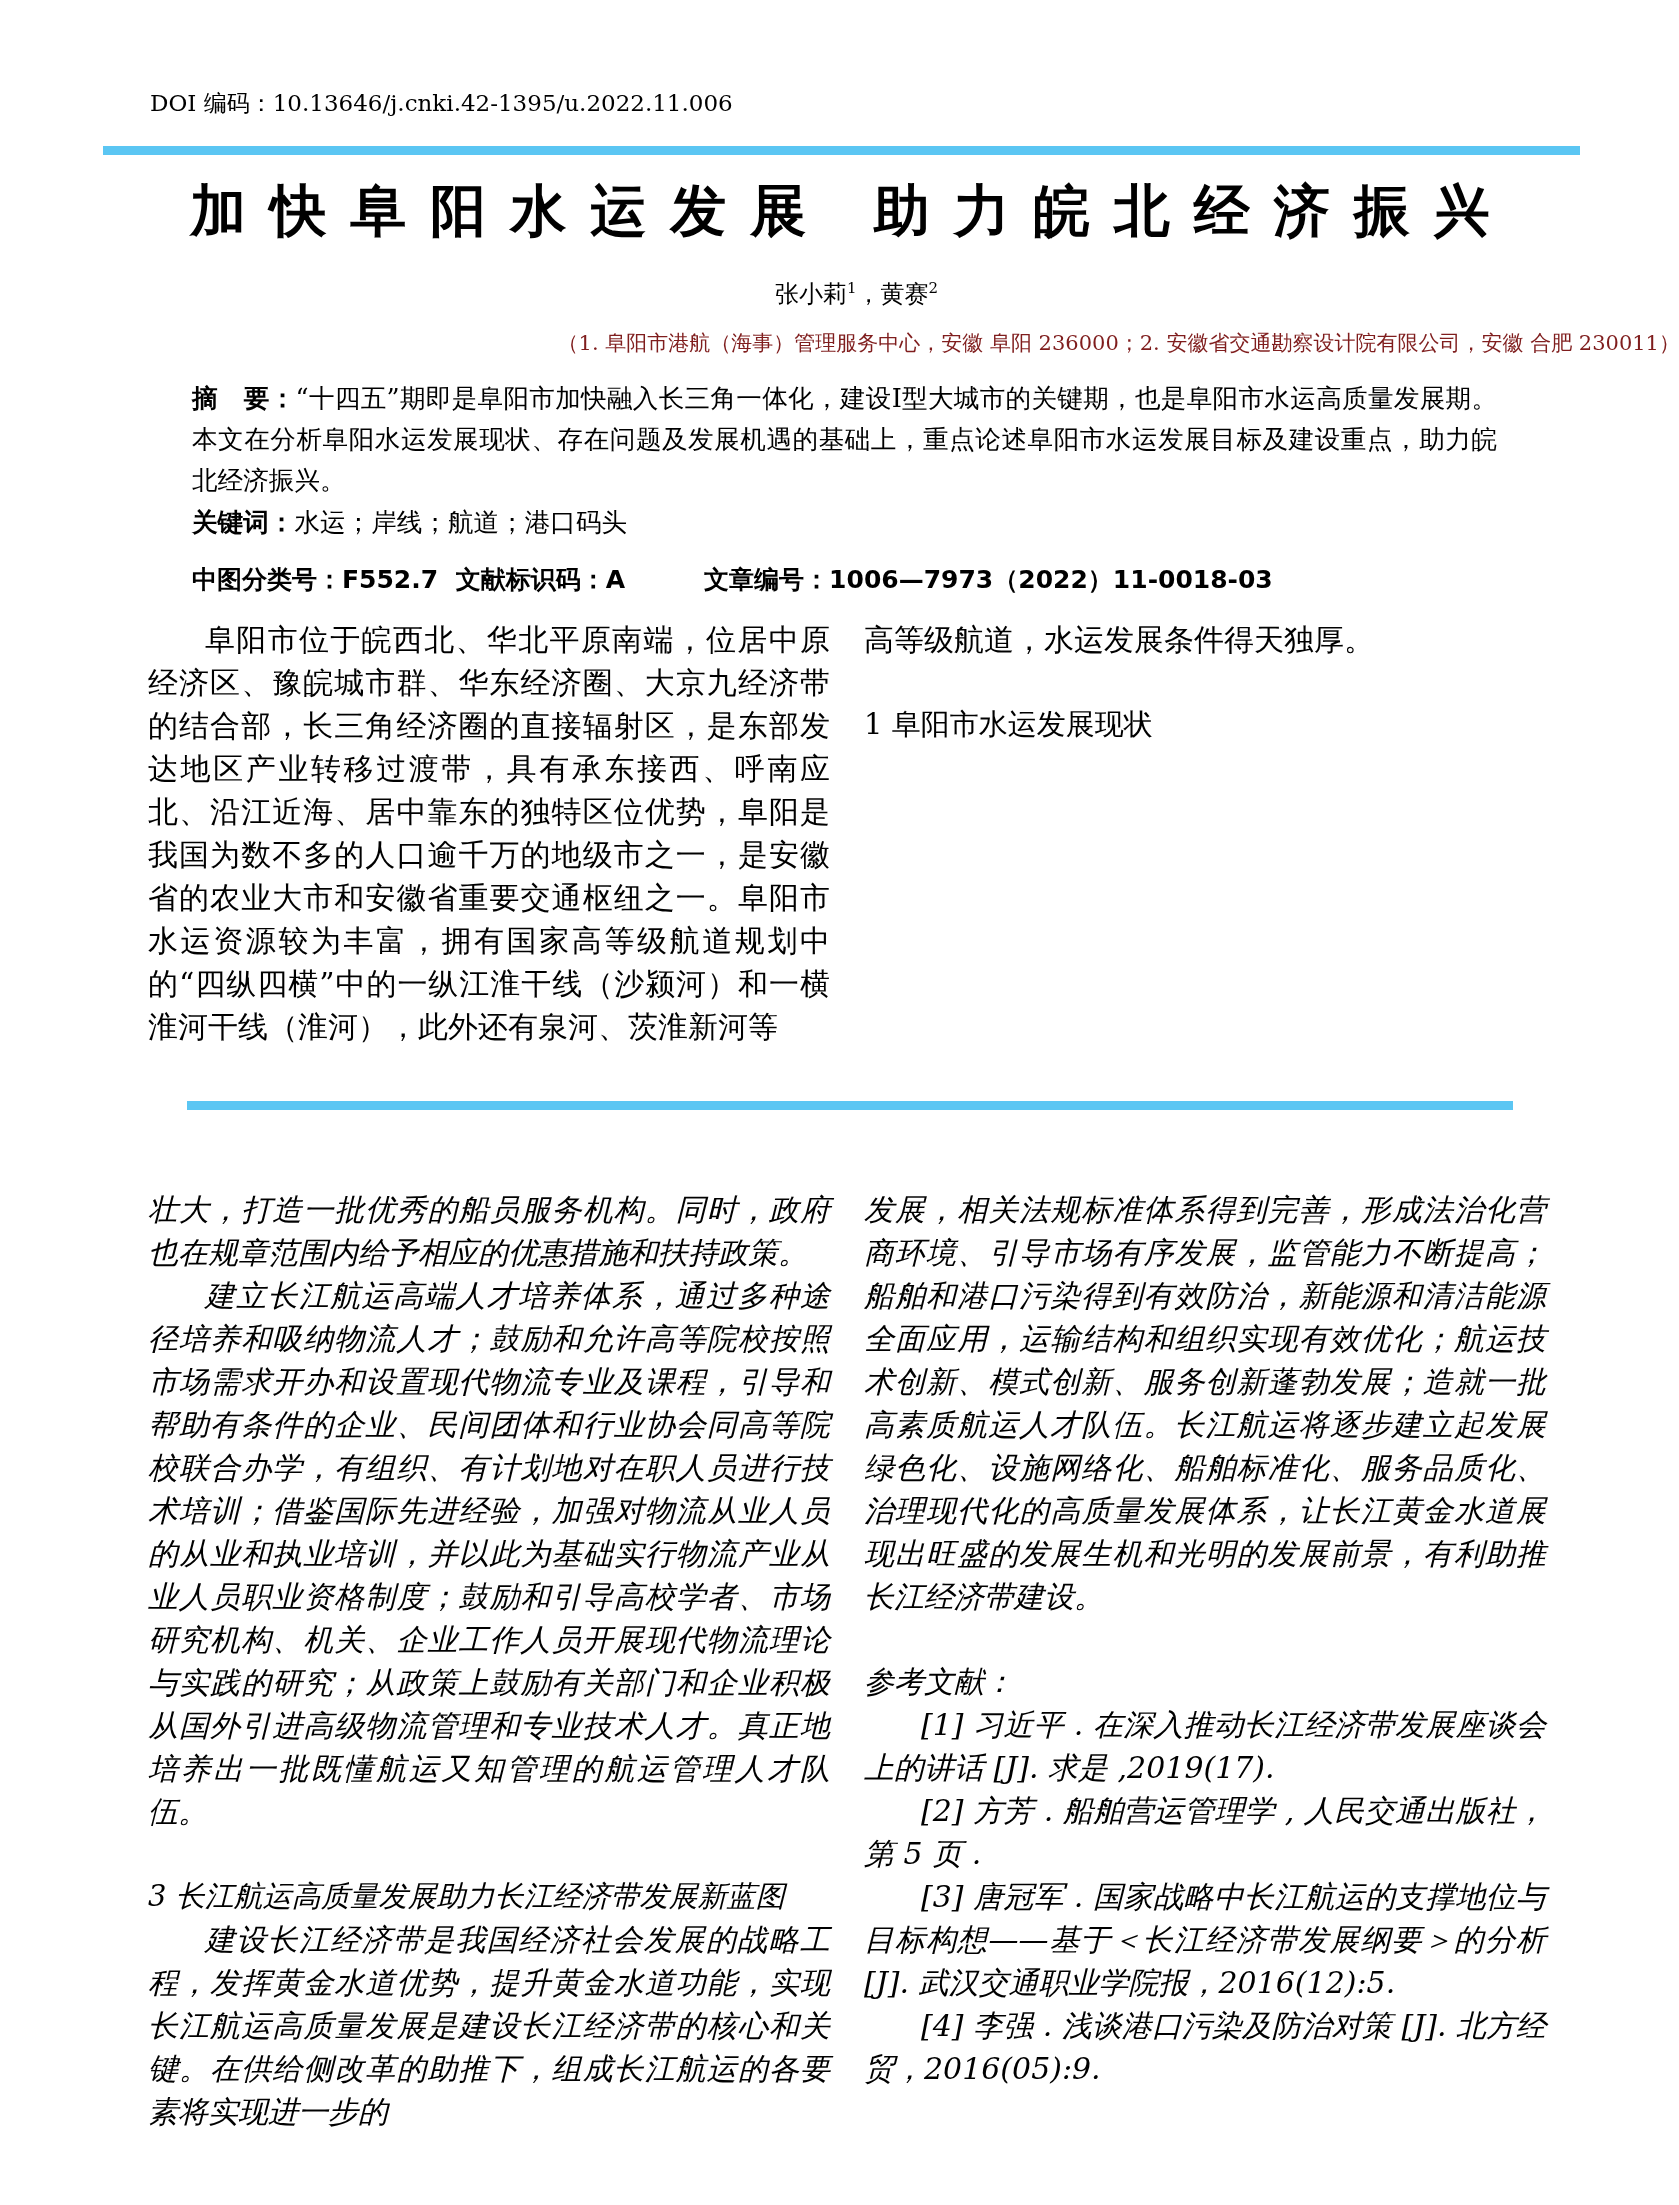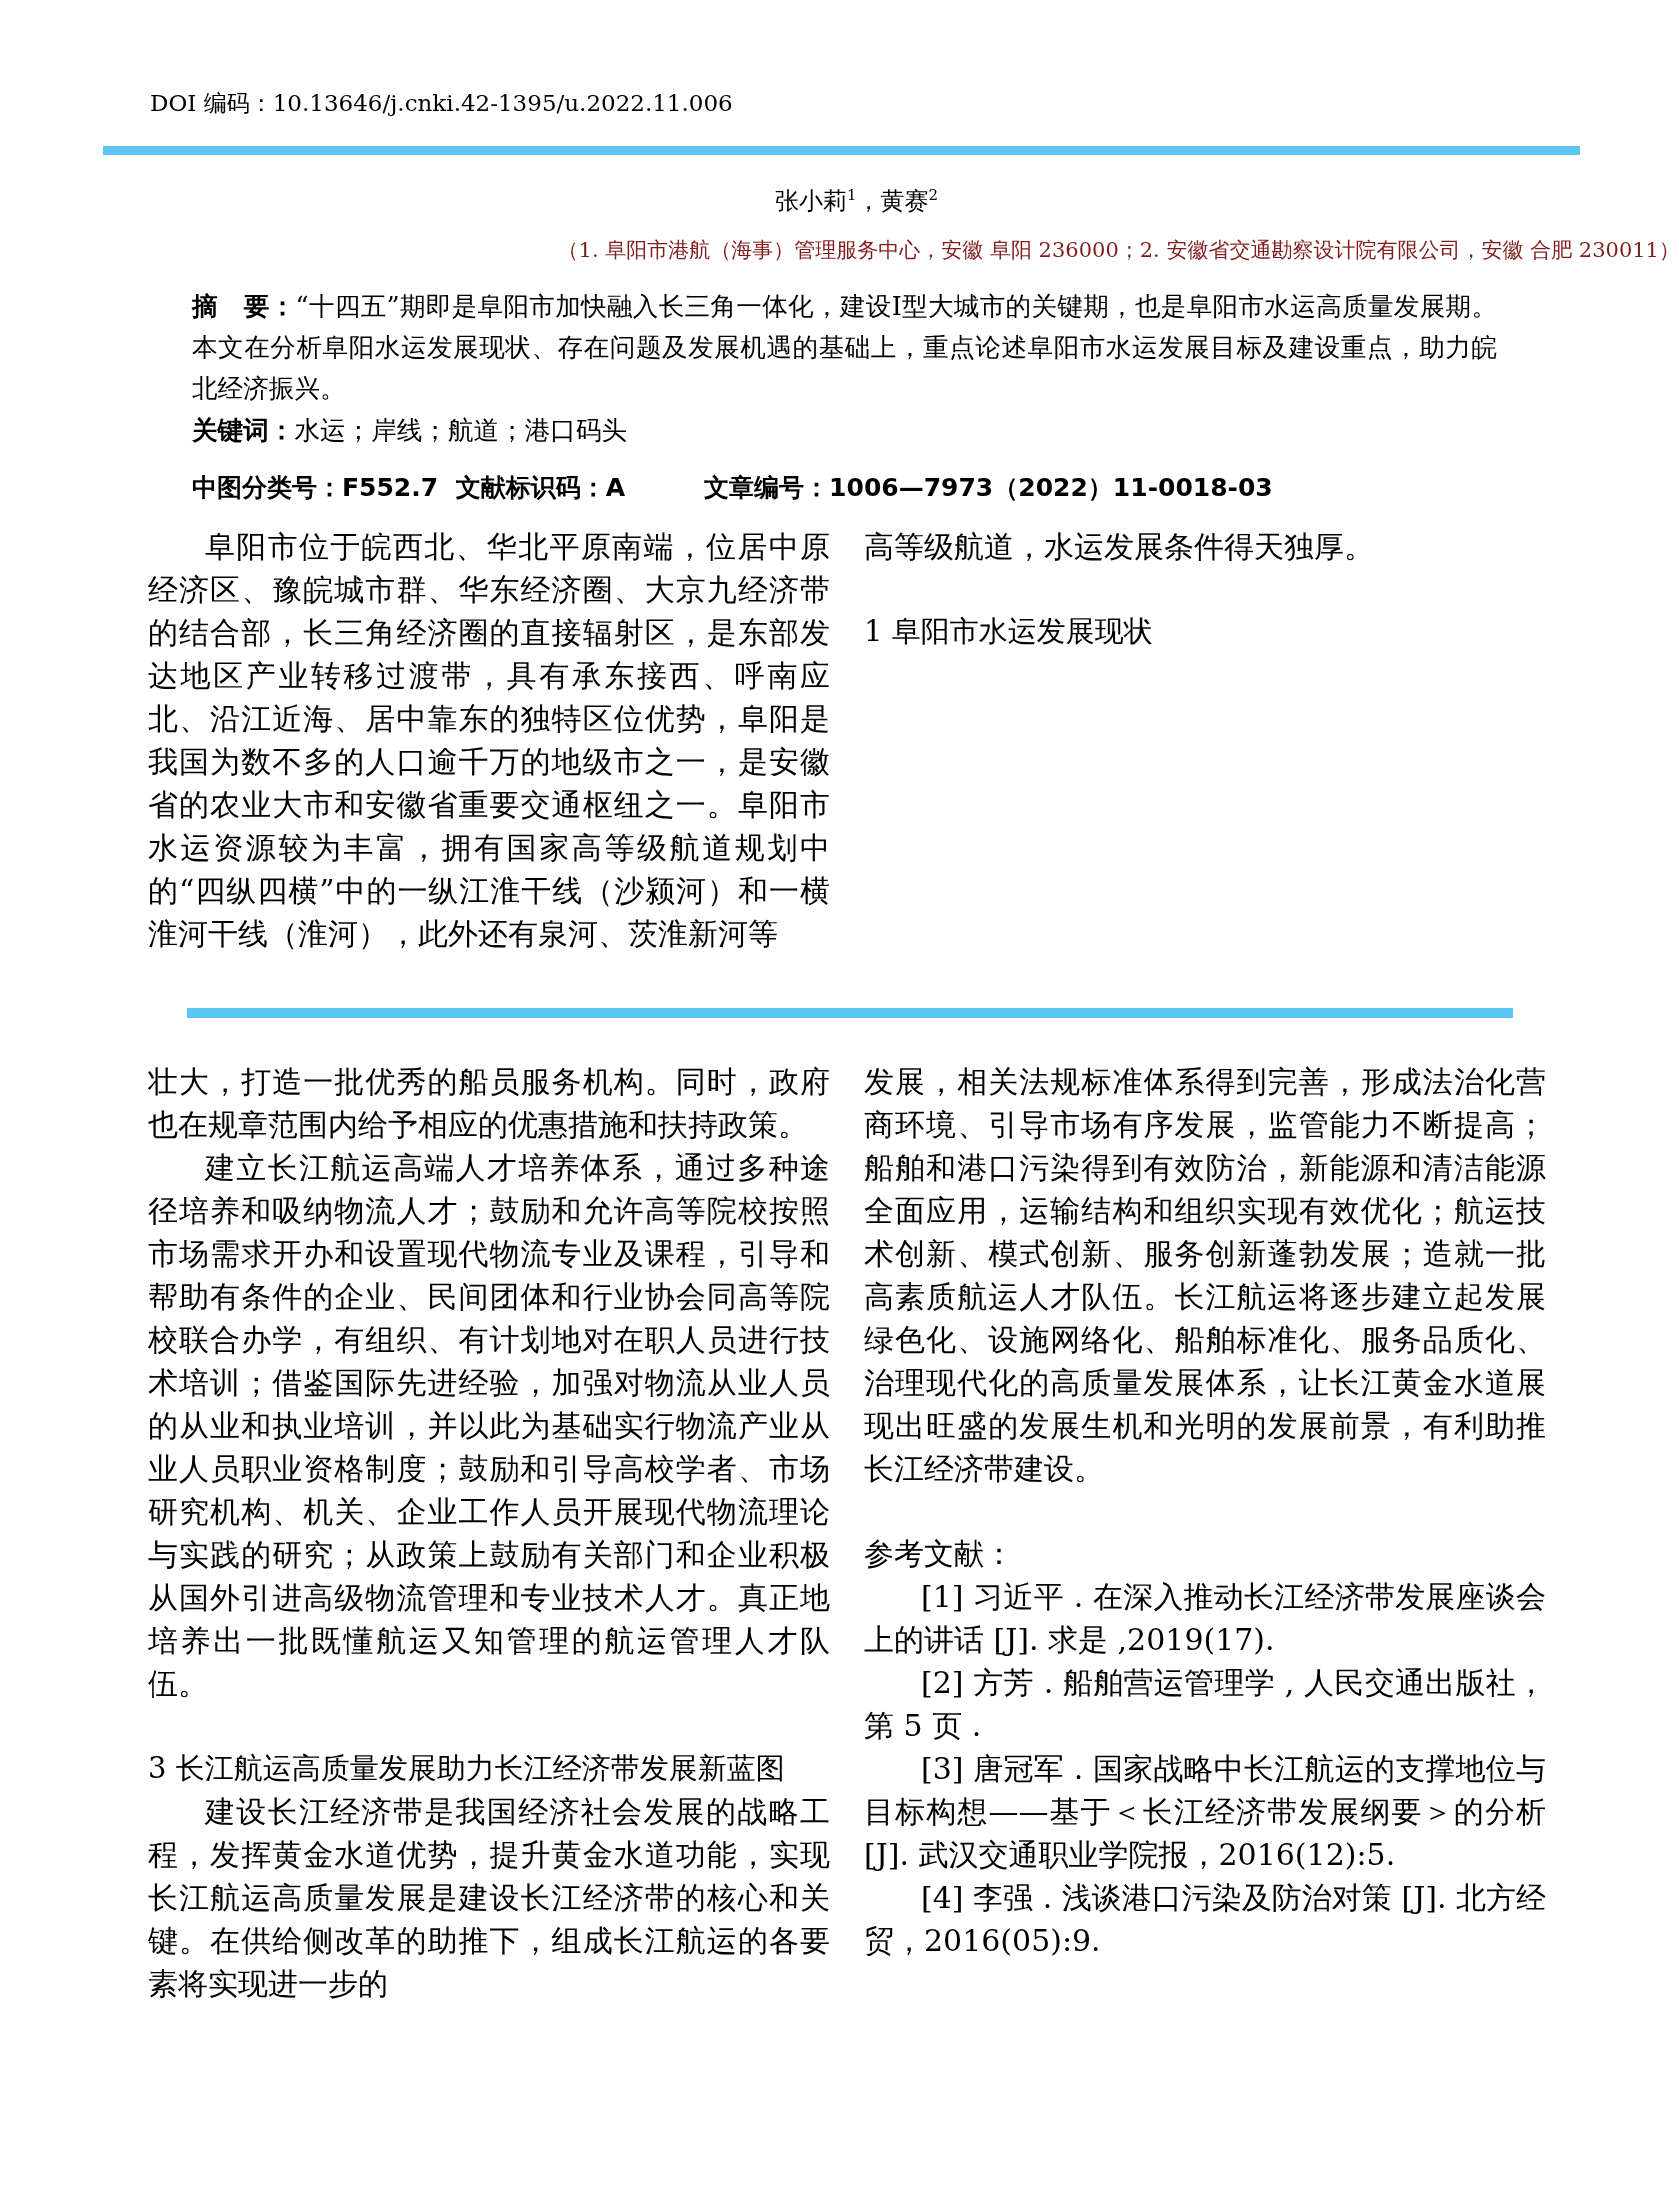--- a/index.html
+++ b/index.html
@@ -89,21 +89,21 @@
   }
   .meta-block .meta-gap-small { display: inline-block; width: 17.6px; }
   .meta-block .meta-gap-large { display: inline-block; width: 79px; }
   .columns {
     display: flex;
     margin-left: 148px;
     margin-right: 134px;
     gap: 34px;
   }
   .columns-top { margin-top: 17.6px; min-height: 415px; }
-  .columns-bottom { margin-top: 42px; min-height: 878px; }
+  .columns-bottom { margin-top: 78px; min-height: 878px; font-style: italic; }
   .col { flex: 0 0 682px; width: 682px; }
   .col p {
     margin: 0;
     font-size: 30px;
     line-height: 43px;
     text-align: justify;
     text-indent: 57px;
   }
   .col p.noindent { text-indent: 0; }
   .section-heading {
@@ -126,20 +126,21 @@
 </style>
 </head>
 <body>
 
 <div class="page">
 
   <div class="doi-line"><span>DOI 编码：</span><span>10.13646/j.cnki.42-1395/u.2022.11.006</span></div>
 
   <div class="rule rule-top"></div>
 
+  <h1 class="article-title">加快阜阳水运发展 助力皖北经济振兴</h1>
 
   <div class="authors-line"><span>张小莉</span><sup>1</sup><span>，</span><span>黄赛</span><sup>2</sup></div>
 
   <div class="affiliation-line">（1. 阜阳市港航（海事）管理服务中心，安徽 阜阳 236000；2. 安徽省交通勘察设计院有限公司，安徽 合肥 230011）</div>
 
   <div class="front-matter">
     <div class="abstract-block"><span class="fm-label">摘　要：</span><span>“十四五”期即是阜阳市加快融入长三角一体化，建设Ⅰ型大城市的关键期，也是阜阳市水运高质量发展期。本文在分析阜阳水运发展现状、存在问题及发展机遇的基础上，重点论述阜阳市水运发展目标及建设重点，助力皖北经济振兴。</span></div>
     <div class="keywords-block"><span class="fm-label">关键词：</span><span>水运；岸线；航道；港口码头</span></div>
     <div class="meta-block"><span>中图分类号：</span><span>F552.7</span><span class="meta-gap-small"></span><span>文献标识码：</span><span>A</span><span class="meta-gap-large"></span><span>文章编号：</span><span>1006—7973（2022）11-0018-03</span></div>
   </div>

